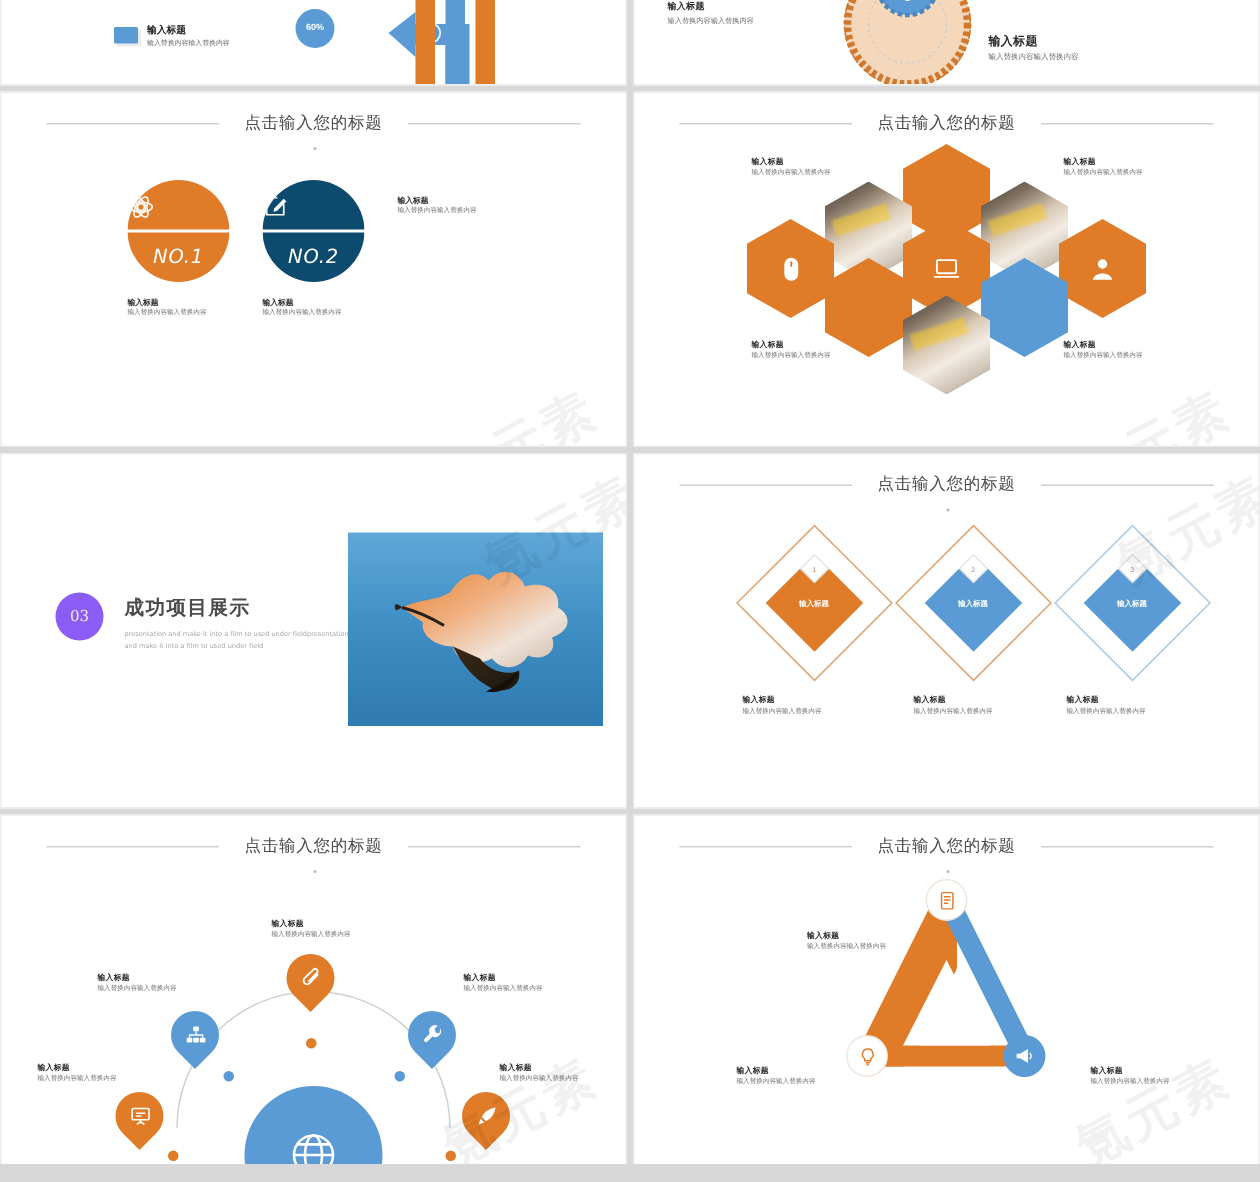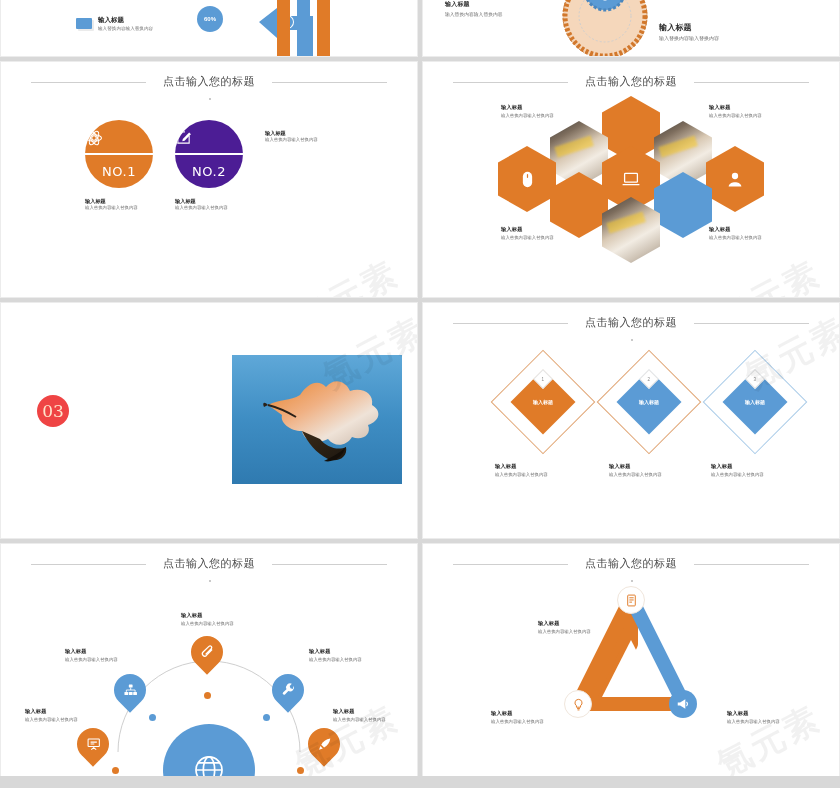--- a/index.html
+++ b/index.html
@@ -88,25 +88,25 @@
 
   
   .circ-row { position: absolute; top: 58px; left: 0; right: 0; display: flex; justify-content: center; gap: 22px; }
   .circ-col { width: 68px; }
   .circ {
     position: relative; width: 68px; height: 68px; border-radius: 50%;
     overflow: hidden; display: block;
   }
   .circ .half-t, .circ .half-b { position: absolute; left: 0; width: 100%; }
   .circ .half-t { top: 0; height: 33px; }
-  .circ .half-b { bottom: 0; height: 33px; display: flex; align-items: center; justify-content: center; }
+  .circ .half-b { bottom: 0; height: 33px; display: flex; align-items: center; justify-content: center; font-style: italic; }
   .circ .no { color: #fff; font-size: 13px; font-family: "DejaVu Sans", sans-serif; letter-spacing: .5px; }
   .circ .glyph { position: absolute; top: 9px; left: 0; width: 100%; text-align: center; }
   .circ.o .half-t, .circ.o .half-b { background: #e07b28; }
-  .circ.b .half-t, .circ.b .half-b { background: #4c1d95; }
+  .circ.b .half-t, .circ.b .half-b { background: #0c4a6e; }
   .circ-cap { margin-top: 10px; width: 76px; }
   .circ-cap .cap-h { font-size: 5.2px; font-weight: bold; color: #2b2b2b; }
   .circ-cap .cap-b { font-size: 4.4px; color: #6d6d6d; line-height: 1.5; }
 
   
   .hex-stage { position: absolute; left: 50%; top: 34px; transform: translateX(-50%); width: 272px; height: 168px; }
   .hex {
     position: absolute; width: 58px; height: 66px;
     clip-path: polygon(50% 0%, 100% 25%, 100% 75%, 50% 100%, 0% 75%, 0% 25%);
     display: flex; align-items: center; justify-content: center;
@@ -115,21 +115,21 @@
   .hex.b { background: #5b9bd5; }
   .hex.photo { background: linear-gradient(150deg,#3e3a36 0%,#7d6d5d 22%,#d9c9b4 45%,#f2ece3 62%,#cfc4b6 80%,#9a8e80 100%); }
   .hex.photo::after {
     content:""; position:absolute; left:8%; top:30%; width:66%; height:16%;
     background: rgba(245,200,40,.55); transform: rotate(-18deg); filter: blur(1px);
   }
 
   
   .sec-num {
     position: absolute; left: 36px; top: 92px; width: 32px; height: 32px; border-radius: 50%;
-    background: #ef4444; color: #ffe4cc; font-size: 17px;
+    background: #8b5cf6; color: #ffe4cc; font-size: 10px;
     display: flex; align-items: center; justify-content: center;
     font-family: "DejaVu Serif", serif;
   }
   .sec-txt { position: absolute; left: 82px; top: 93px; width: 150px; }
   .sec-txt .sec-h { font-size: 13px; font-weight: bold; color: #4b4b4b; letter-spacing: 1px; font-family:"DejaVu Sans",sans-serif;}
   .sec-txt .sec-b { font-size: 4.4px; color: #a8a8a8; line-height: 1.9; margin-top: 6px; font-family:"DejaVu Sans",sans-serif;}
   .sec-photo {
     position: absolute; left: 231px; top: 52px; width: 170px; height: 129px;
     background: linear-gradient(180deg,#5fa8d8 0%,#3f8ec4 48%,#2f7ab0 100%);
     overflow: hidden;
@@ -359,20 +359,24 @@
       </div>
       <div class="hex o" style="left:55px;  top:76px;"></div>
       <div class="hex b" style="left:159px; top:76px;"></div>
       <div class="hex photo" style="left:107px; top:101px;"></div>
     </div>
     <div class="wm lo">氪元素</div>
   </div>
 
   <div class="slide">
     <div class="sec-num">03</div>
+    <div class="sec-txt">
+      <div class="sec-h">成功项目展示</div>
+      <div class="sec-b">presentation and make it into a film to used under fieldpresentation and make it into a film to used under field</div>
+    </div>
     <div class="sec-photo">
       <svg class="leaf" viewBox="0 0 140 100">
         <defs>
           <linearGradient id="lf" x1="0" y1="0" x2="1" y2="1">
             <stop offset="0%" stop-color="#e8842e"></stop>
             <stop offset="40%" stop-color="#f0b184"></stop>
             <stop offset="70%" stop-color="#efe3d8"></stop>
             <stop offset="100%" stop-color="#c9b6a6"></stop>
           </linearGradient>
           <linearGradient id="lf2" x1="0" y1="0" x2="1" y2="1">

